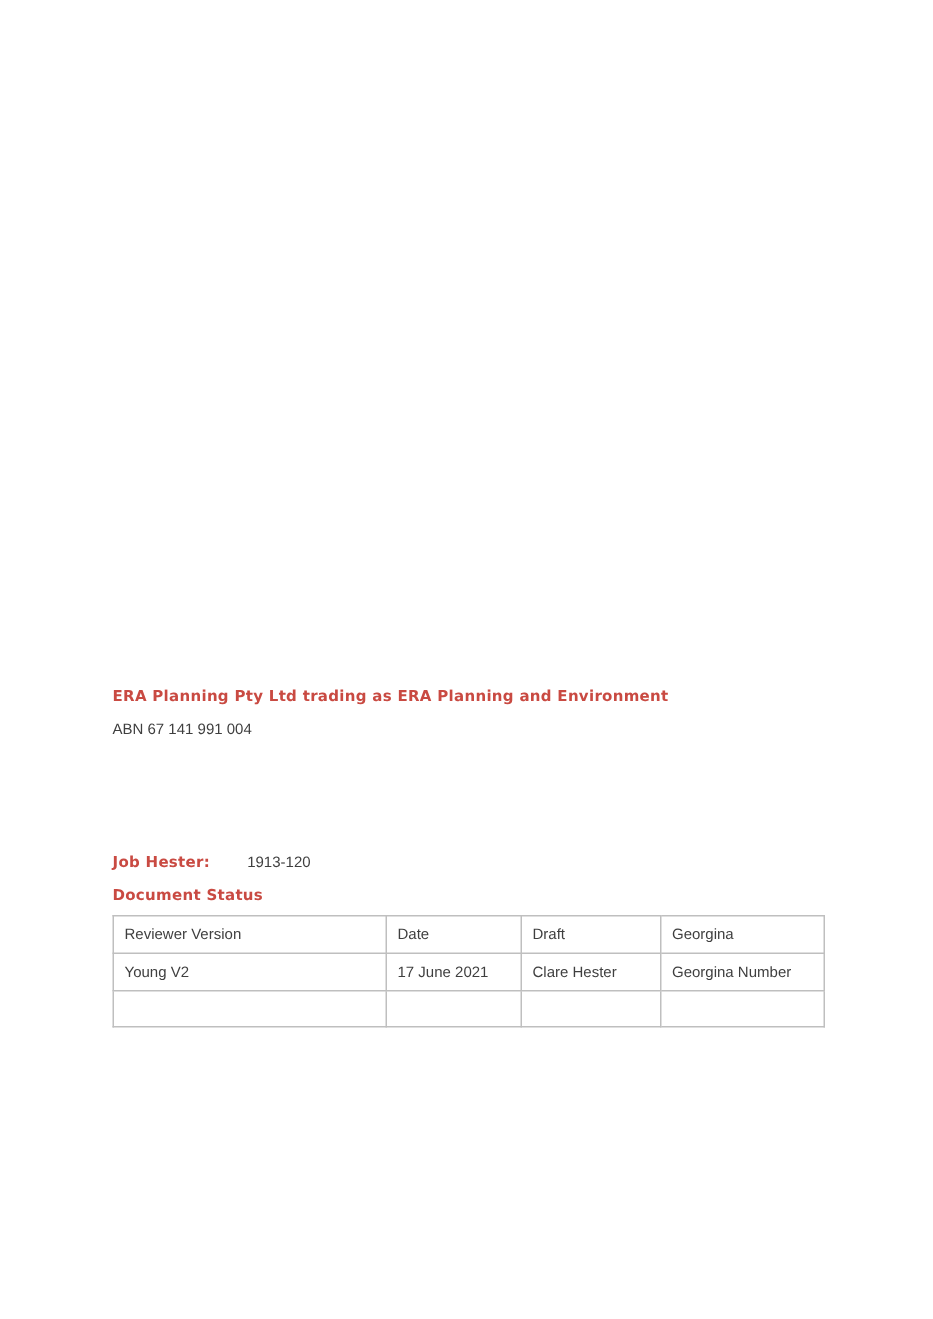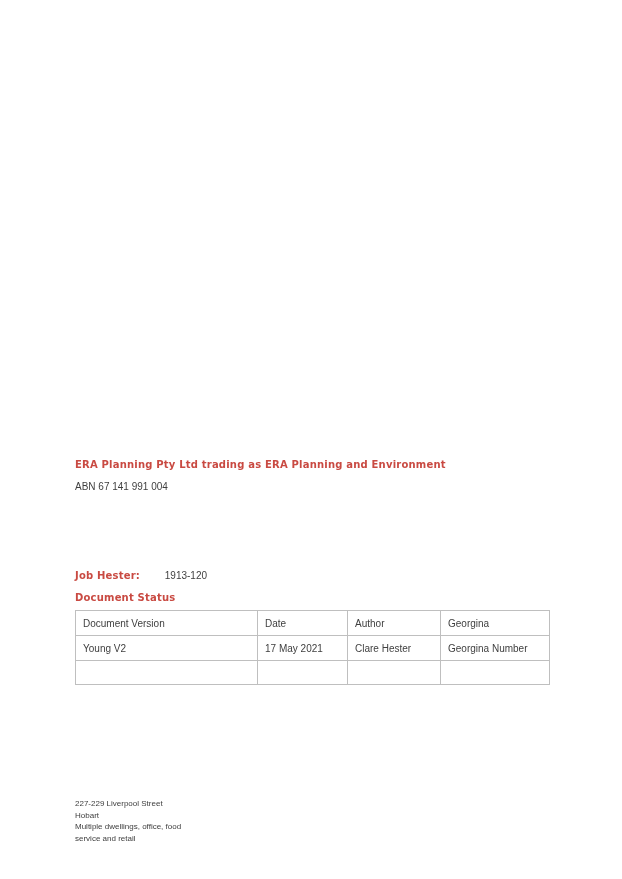--- a/index.html
+++ b/index.html
@@ -107,42 +107,36 @@
 
   <table class="status-table">
     <colgroup>
         <col style="width: 182px;">
         <col style="width: 90px;">
         <col style="width: 93px;">
         <col style="width: 109px;">
       </colgroup>
     <thead>
       <tr>
-        <th>Document Version</th>
+        <th>Reviewer Version</th>
         <th>Date</th>
-        <th>Author</th>
+        <th>Draft</th>
         <th>Georgina</th>
       </tr>
     </thead>
     <tbody>
         <tr>
           <td>Young V2</td>
-          <td>17 May 2021</td>
+          <td>17 June 2021</td>
           <td>Clare Hester</td>
           <td>Georgina Number</td>
         </tr>
         <tr class="empty-row">
           <td></td>
           <td></td>
           <td></td>
           <td></td>
         </tr>
       </tbody>
   </table>
 
-  <div class="footer-block">
-    <div>227-229 Liverpool Street</div>
-    <div>Hobart</div>
-    <div>Multiple dwellings, office, food</div>
-    <div>service and retail</div>
-  </div>
 
 </div>
 
 </body></html>

